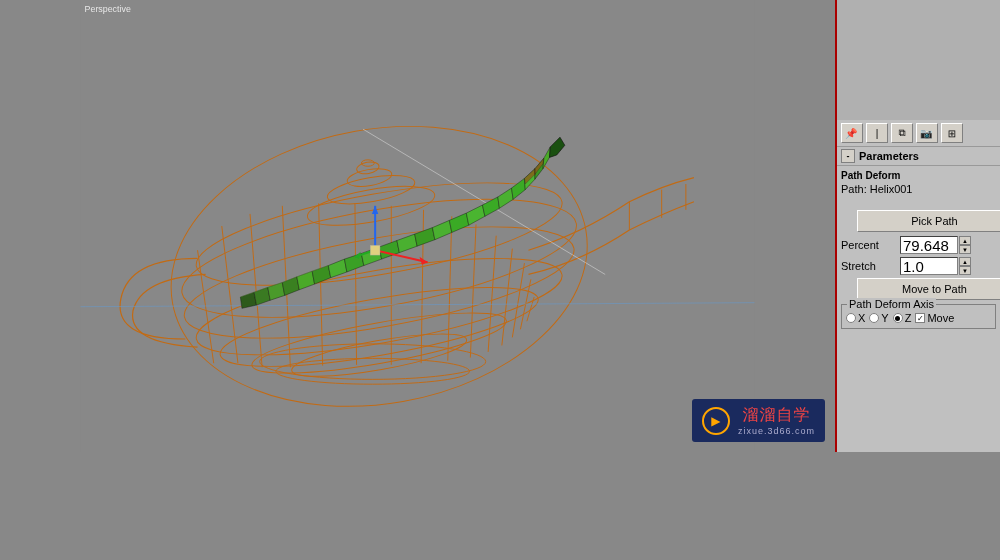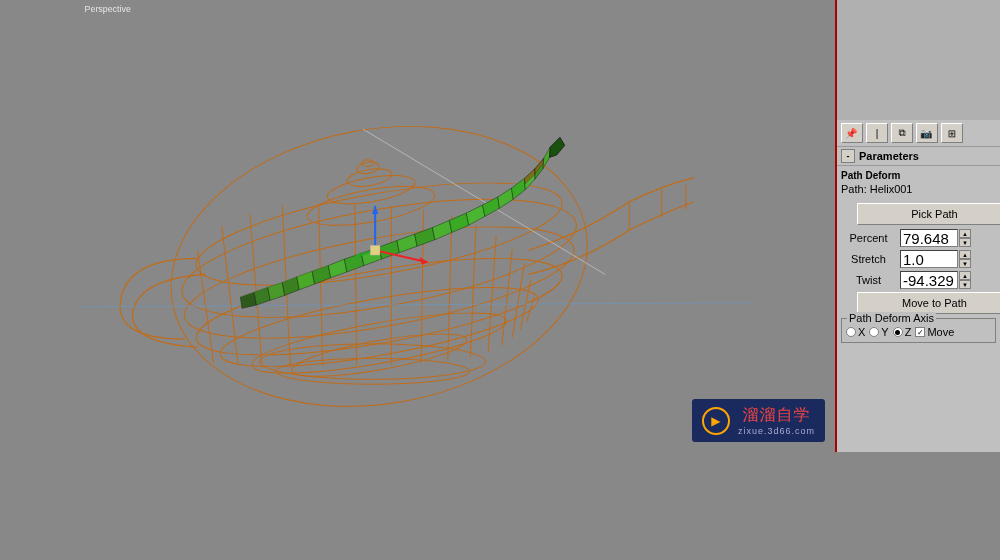--- a/index.html
+++ b/index.html
@@ -119,21 +119,21 @@
       margin-bottom: 2px;
     }
 
     .param-row {
       display: flex;
       align-items: center;
       margin-bottom: 3px;
     }
 
     .param-label {
-      text-align: center;
+      text-align: left;
       width: 55px;
       margin-right: 4px;
       font-size: 11px;
       color: #000;
       flex-shrink: 0;
     }
 
     .param-input {
       display: flex;
       align-items: center;
@@ -184,21 +184,21 @@
       text-align: center;
       line-height: 20px;
       margin-bottom: 4px;
       color: #000;
       margin-left: 16px;
     }
 
     .path-info-row {
       display: flex;
       align-items: center;
-      margin-bottom: 8px;
+      margin-bottom: 15px;
       font-size: 11px;
     }
 
     .path-info-label {
       color: #000;
       margin-right: 3px;
     }
 
     .path-info-value {
       color: #000;
@@ -510,30 +510,20 @@
           <div class="param-input">
             <input class="param-field" type="text" value="1.0" style="">
             <div class="param-spinner">
               <button class="spin-btn">▲</button>
               <button class="spin-btn">▼</button>
             </div>
           </div>
         </div>
 
 
-        <div class="param-row">
-          <span class="param-label">Twist</span>
-          <div class="param-input">
-            <input class="param-field" type="text" value="-94.329" style="">
-            <div class="param-spinner">
-              <button class="spin-btn">▲</button>
-              <button class="spin-btn">▼</button>
-            </div>
-          </div>
-        </div>
 
         <button class="big-button">Move to Path</button>
 
         <div class="group-box">
           <span class="group-box-title">Path Deform Axis</span>
           <div class="radio-group">
 
             <div class="radio-item">
               <div class="radio-circle"></div>
               <span class="radio-label">X</span>

